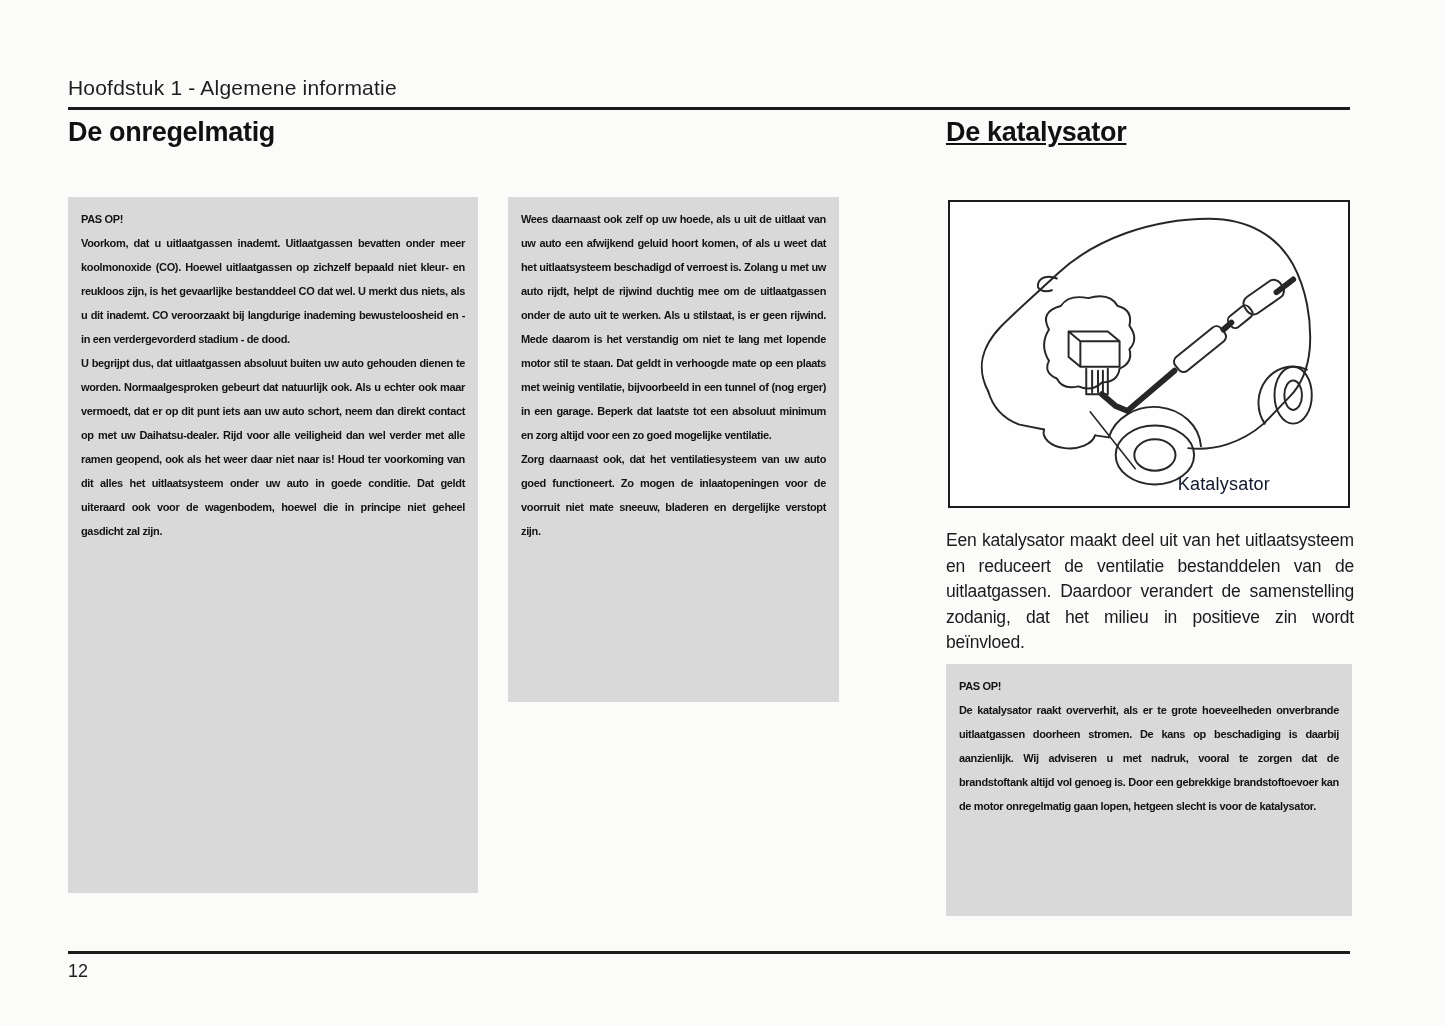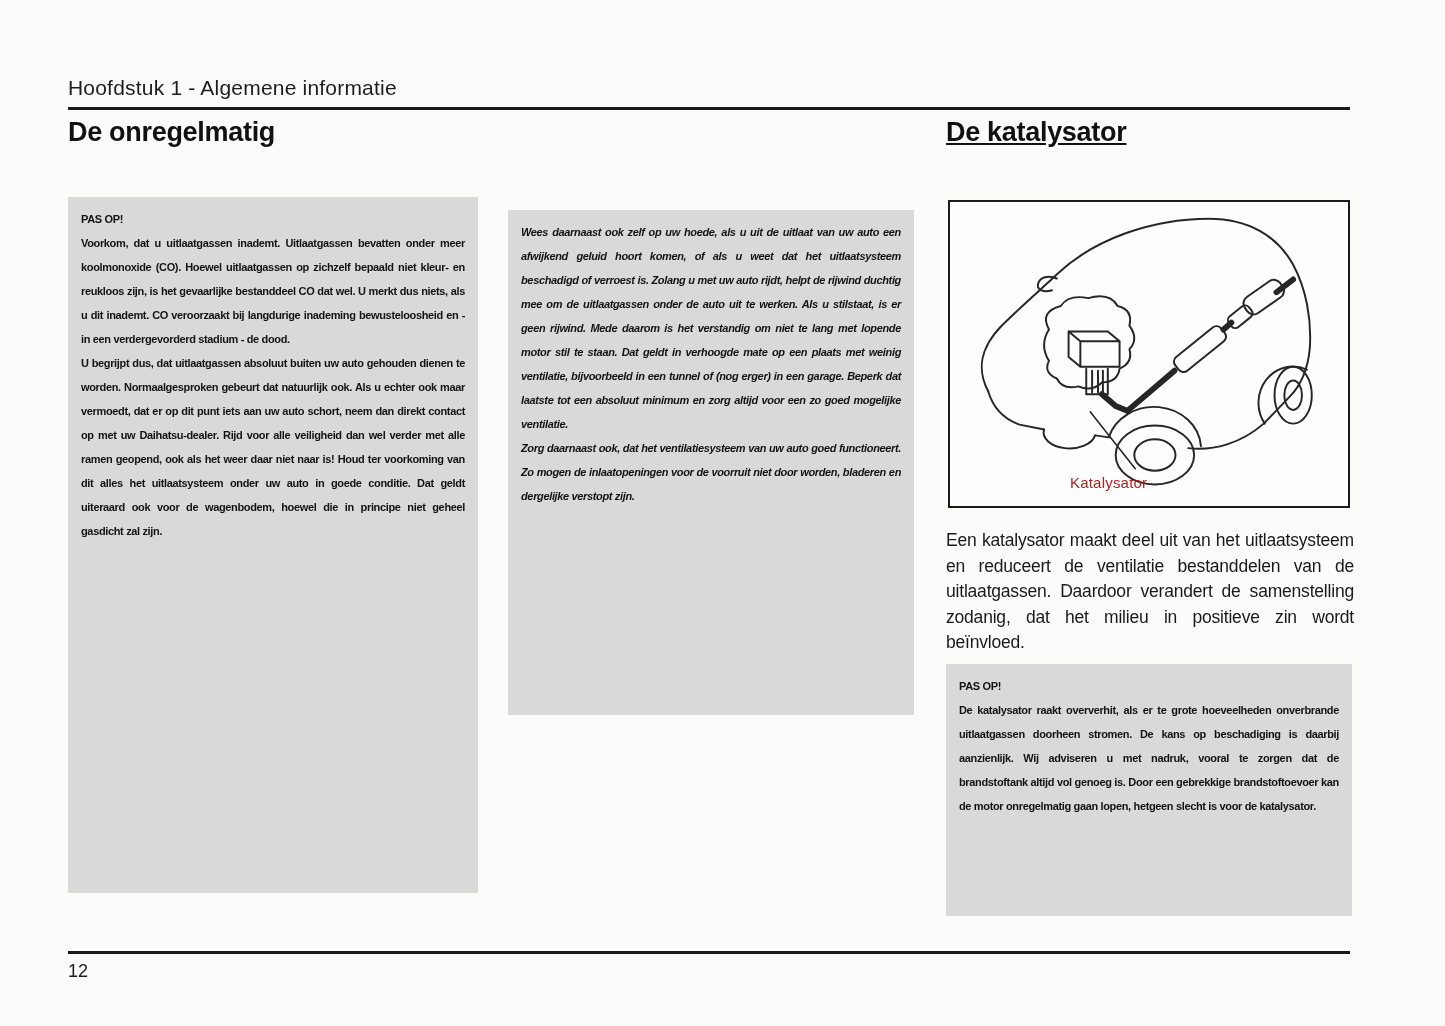--- a/index.html
+++ b/index.html
@@ -40,32 +40,32 @@
     font-weight:700;
     font-size:11px;
     line-height:24px;
     letter-spacing:-0.35px;
     text-align:justify;
     color:#131313;
   }
   .greybox p{margin:0;}
   .greybox .box-heading{font-weight:700;}
   .box-left{left:68px;top:197px;width:410px;min-height:696px;}
-  .box-mid{left:508px;top:210px;width:406px;min-height:505px;font-style:italic;}
+  .box-mid{left:508px;top:197px;width:331px;min-height:505px;}
   .box-right{left:946px;top:664px;width:406px;min-height:252px;}
 
   
   .figure{
     position:absolute;left:948px;top:200px;width:402px;height:308px;
     border:2px solid #1c1c1c;background:#fefefe;box-sizing:border-box;
   }
   .figure svg{display:block;width:100%;height:100%;}
   .figure-label{
     position:absolute;left:120px;top:272px;width:200px;
-    text-align:left;font-size:15px;font-weight:400;color:#b91c1c;
+    text-align:right;font-size:18px;font-weight:400;color:#0f172a;
     letter-spacing:0.2px;
   }
 
   
   .intro-par{
     position:absolute;left:946px;top:528px;width:408px;
     font-size:17.5px;font-weight:400;line-height:25.5px;
     letter-spacing:-0.2px;text-align:justify;color:#1a1a1a;
   }
   .intro-par p{margin:0;}
@@ -87,21 +87,21 @@
   <h1 class="section-title right" style="margin:0;">De katalysator</h1>
 
   <div class="greybox box-left">
     <div class="box-heading">PAS OP!</div>
     <p>Voorkom, dat u uitlaatgassen inademt. Uitlaatgassen bevatten onder meer koolmonoxide (CO). Hoewel uitlaatgassen op zichzelf bepaald niet kleur- en reukloos zijn, is het gevaarlijke bestanddeel CO dat wel. U merkt dus niets, als u dit inademt. CO veroorzaakt bij langdurige inademing bewusteloosheid en - in een verdergevorderd stadium - de dood.</p>
     <p>U begrijpt dus, dat uitlaatgassen absoluut buiten uw auto gehouden dienen te worden. Normaalgesproken gebeurt dat natuurlijk ook. Als u echter ook maar vermoedt, dat er op dit punt iets aan uw auto schort, neem dan direkt contact op met uw Daihatsu-dealer. Rijd voor alle veiligheid dan wel verder met alle ramen geopend, ook als het weer daar niet naar is! Houd ter voorkoming van dit alles het uitlaatsysteem onder uw auto in goede conditie. Dat geldt uiteraard ook voor de wagenbodem, hoewel die in principe niet geheel gasdicht zal zijn.</p>
   </div>
 
   <div class="greybox box-mid">
     <p>Wees daarnaast ook zelf op uw hoede, als u uit de uitlaat van uw auto een afwijkend geluid hoort komen, of als u weet dat het uitlaatsysteem beschadigd of verroest is. Zolang u met uw auto rijdt, helpt de rijwind duchtig mee om de uitlaatgassen onder de auto uit te werken. Als u stilstaat, is er geen rijwind. Mede daarom is het verstandig om niet te lang met lopende motor stil te staan. Dat geldt in verhoogde mate op een plaats met weinig ventilatie, bijvoorbeeld in een tunnel of (nog erger) in een garage. Beperk dat laatste tot een absoluut minimum en zorg altijd voor een zo goed mogelijke ventilatie.</p>
-    <p>Zorg daarnaast ook, dat het ventilatiesysteem van uw auto goed functioneert. Zo mogen de inlaatopeningen voor de voorruit niet door worden, bladeren en dergelijke verstopt zijn.</p>
+    <p>Zorg daarnaast ook, dat het ventilatiesysteem van uw auto goed functioneert. Zo mogen de inlaatopeningen voor de voorruit niet mate sneeuw, bladeren en dergelijke verstopt zijn.</p>
   </div>
 
   <div class="figure">
     <svg viewBox="0 0 400 310" fill="none" stroke="#262626" stroke-width="2" stroke-linecap="round" stroke-linejoin="round">
 
       <path d="M 36 193 C 24 170 28 149 49 127 C 69 107 90 89 107 73 C 144 38 203 17 261 17 C 302 17 331 35 347 64 C 360 88 366 119 364 149 C 362 171 355 187 343 199 L 317 226 C 294 246 266 254 240 251"></path>
 
       <path d="M 36 193 C 41 210 51 221 68 227 L 93 232"></path>
 
       <path d="M 106 78 C 97 74 89 77 87 83 C 85 89 92 93 101 90"></path>

